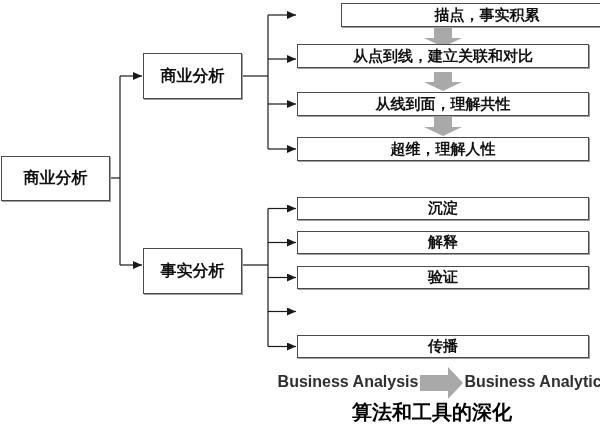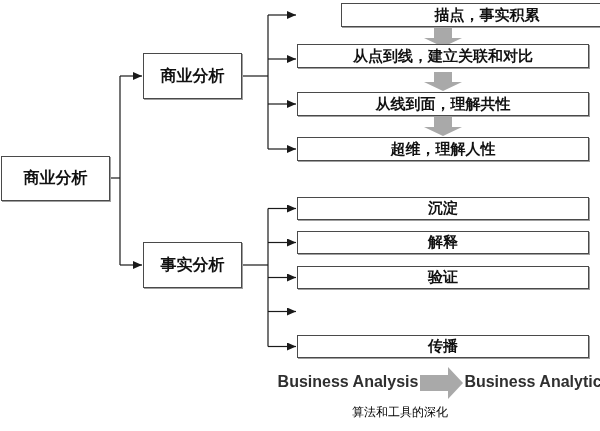--- a/index.html
+++ b/index.html
@@ -20,37 +20,37 @@
     display:flex;align-items:center;justify-content:center;
     font-weight:bold;color:#111111;
     white-space:nowrap;
   }
   .big{font-size:16px;}
   .small{font-size:15px;}
   
   .root{left:1px;top:156px;width:109px;height:45px;}
   
   .b1{left:143px;top:53px;width:99px;height:46px;}
-  .b2{left:143px;top:242px;width:99px;height:46px;}
+  .b2{left:143px;top:248px;width:99px;height:46px;}
   
   .child{left:297px;width:292px;}
   .g1{height:24px;}
   .g2{height:23px;}
   .c10{top:3px;margin-left:44px;}  .c11{top:44px;}  .c12{top:92px;}  .c13{top:137px;}
   .c20{top:197px;}.c21{top:231px;}.c22{top:266px;}.c23{top:300px;}.c24{top:335px;}
   .footer-label{
     position:absolute;top:372px;width:160px;
     text-align:center;font-weight:bold;font-size:16px;color:#2f2f2f;
     line-height:20px;white-space:nowrap;
   }
   .fl-left{left:268px;}
   .fl-right{left:453px;}
   .footer-caption{
     position:absolute;top:401px;left:352px;width:160px;
-    text-align:left;font-weight:normal;font-size:12px;color:#000000;
+    text-align:right;font-weight:bold;font-size:20px;color:#000000;
     line-height:22px;white-space:nowrap;
   }
 </style>
 </head>
 <body>
 
 <div id="canvas">
 
   <svg id="connectors" viewBox="0 0 600 431" xmlns="http://www.w3.org/2000/svg" aria-hidden="true">
     <defs>

